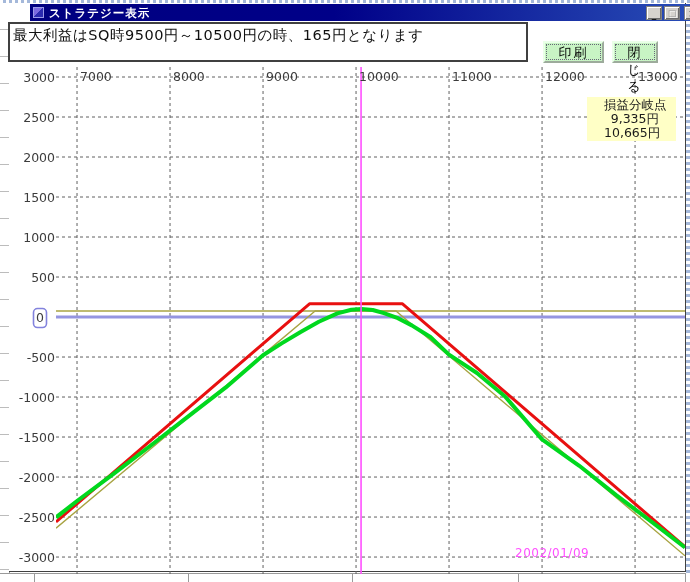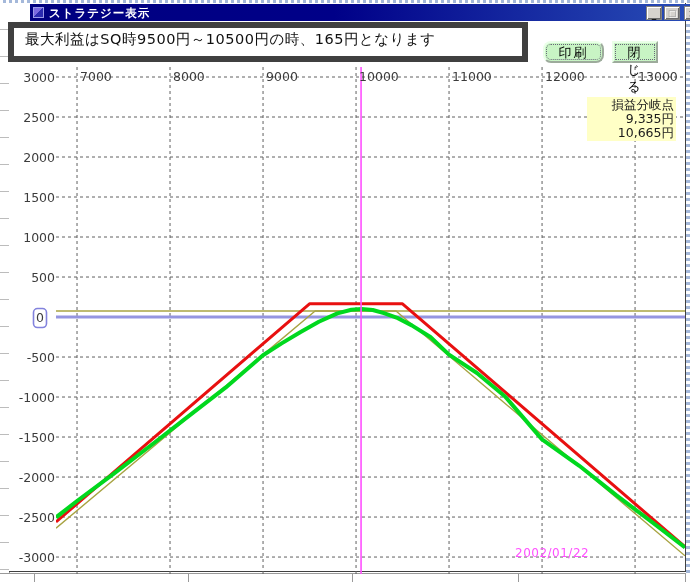--- a/index.html
+++ b/index.html
@@ -54,43 +54,43 @@
     box-shadow:inset 1px 1px 0 #ffffff, inset -1px -1px 0 #6a6a6a;
     font-size:9px;font-weight:bold;color:#000;
     display:flex;align-items:center;justify-content:center;line-height:9px;
   }
   .wbtn.max{color:#9a9a9a;text-shadow:1px 1px 0 #fff;}
   .wbtn.close{margin-left:4px;width:17px;font-size:10px;}
   .wbtn.min span{transform:translateY(2px);display:inline-block;}
   
   .msgbox{
     position:absolute;left:8px;top:22px;width:520px;height:40px;
-    background:#ffffff;border:6px solid #404040;box-sizing:border-box;
-    font-size:14.5px;color:#101010;padding:2px 0 0 11px;letter-spacing:0.5px;
+    background:#ffffff;border:2px solid #404040;box-sizing:border-box;
+    font-size:14.5px;color:#101010;padding:2px 0 0 3px;letter-spacing:0.5px;
     white-space:nowrap;overflow:hidden;
   }
   
   .actbtn{
     position:absolute;top:41px;height:22px;background:#c8f4c4;
     border:2px outset #eaffe8;box-sizing:border-box;
     font-size:13px;color:#000;text-align:center;line-height:17px;
     outline:1px dotted #667;outline-offset:-4px;letter-spacing:2px;
     font-family:inherit;
   }
-  #print-btn{left:543px;width:61px;border-radius:8px;}
+  #print-btn{left:543px;width:61px;}
   #close-btn{left:612px;width:46px;}
   
   #chart-svg{position:absolute;left:0;top:0;width:690px;height:582px;}
   #chart-svg text{font-family:"DejaVu Sans","Liberation Sans",sans-serif;font-size:12.5px;fill:#3c3c3c;}
   .grid{stroke:#606060;stroke-width:1;stroke-dasharray:3 3;fill:none;}
   
   .bep-box{
     position:absolute;left:578px;top:94px;width:89px;
     background:#ffffc6;color:#1a1a1a;font-size:12.5px;line-height:14px;
-    text-align:right;padding:1px 2px;box-sizing:border-box;white-space:nowrap;
+    text-align:right;padding:1px 17px;box-sizing:border-box;white-space:nowrap;
   }
   .date-label{
     position:absolute;left:506px;top:543px;color:#ff50ff;font-size:12px;letter-spacing:0.5px;
   }
 </style>
 </head>
 <body>
 
 <div id="root">
 
@@ -161,21 +161,21 @@
         <text x="46" y="518.5355057598233" text-anchor="end">-2500</text>
         <text x="46" y="558.5386618273631" text-anchor="end">-3000</text>
       </svg>
 
     <div class="bep-box">
       <div>損益分岐点</div>
       <div>9,335円</div>
       <div>10,665円</div>
     </div>
 
-    <div class="date-label">2002/01/22</div>
+    <div class="date-label">2002/01/09</div>
   </div>
 
   <div class="titlebar">
     <div class="title-icon"></div>
     <div class="title-text">ストラテジー表示</div>
     <div class="winctrls">
       <div class="wbtn min">
           <span>_</span>
         </div>
       <div class="wbtn max">

